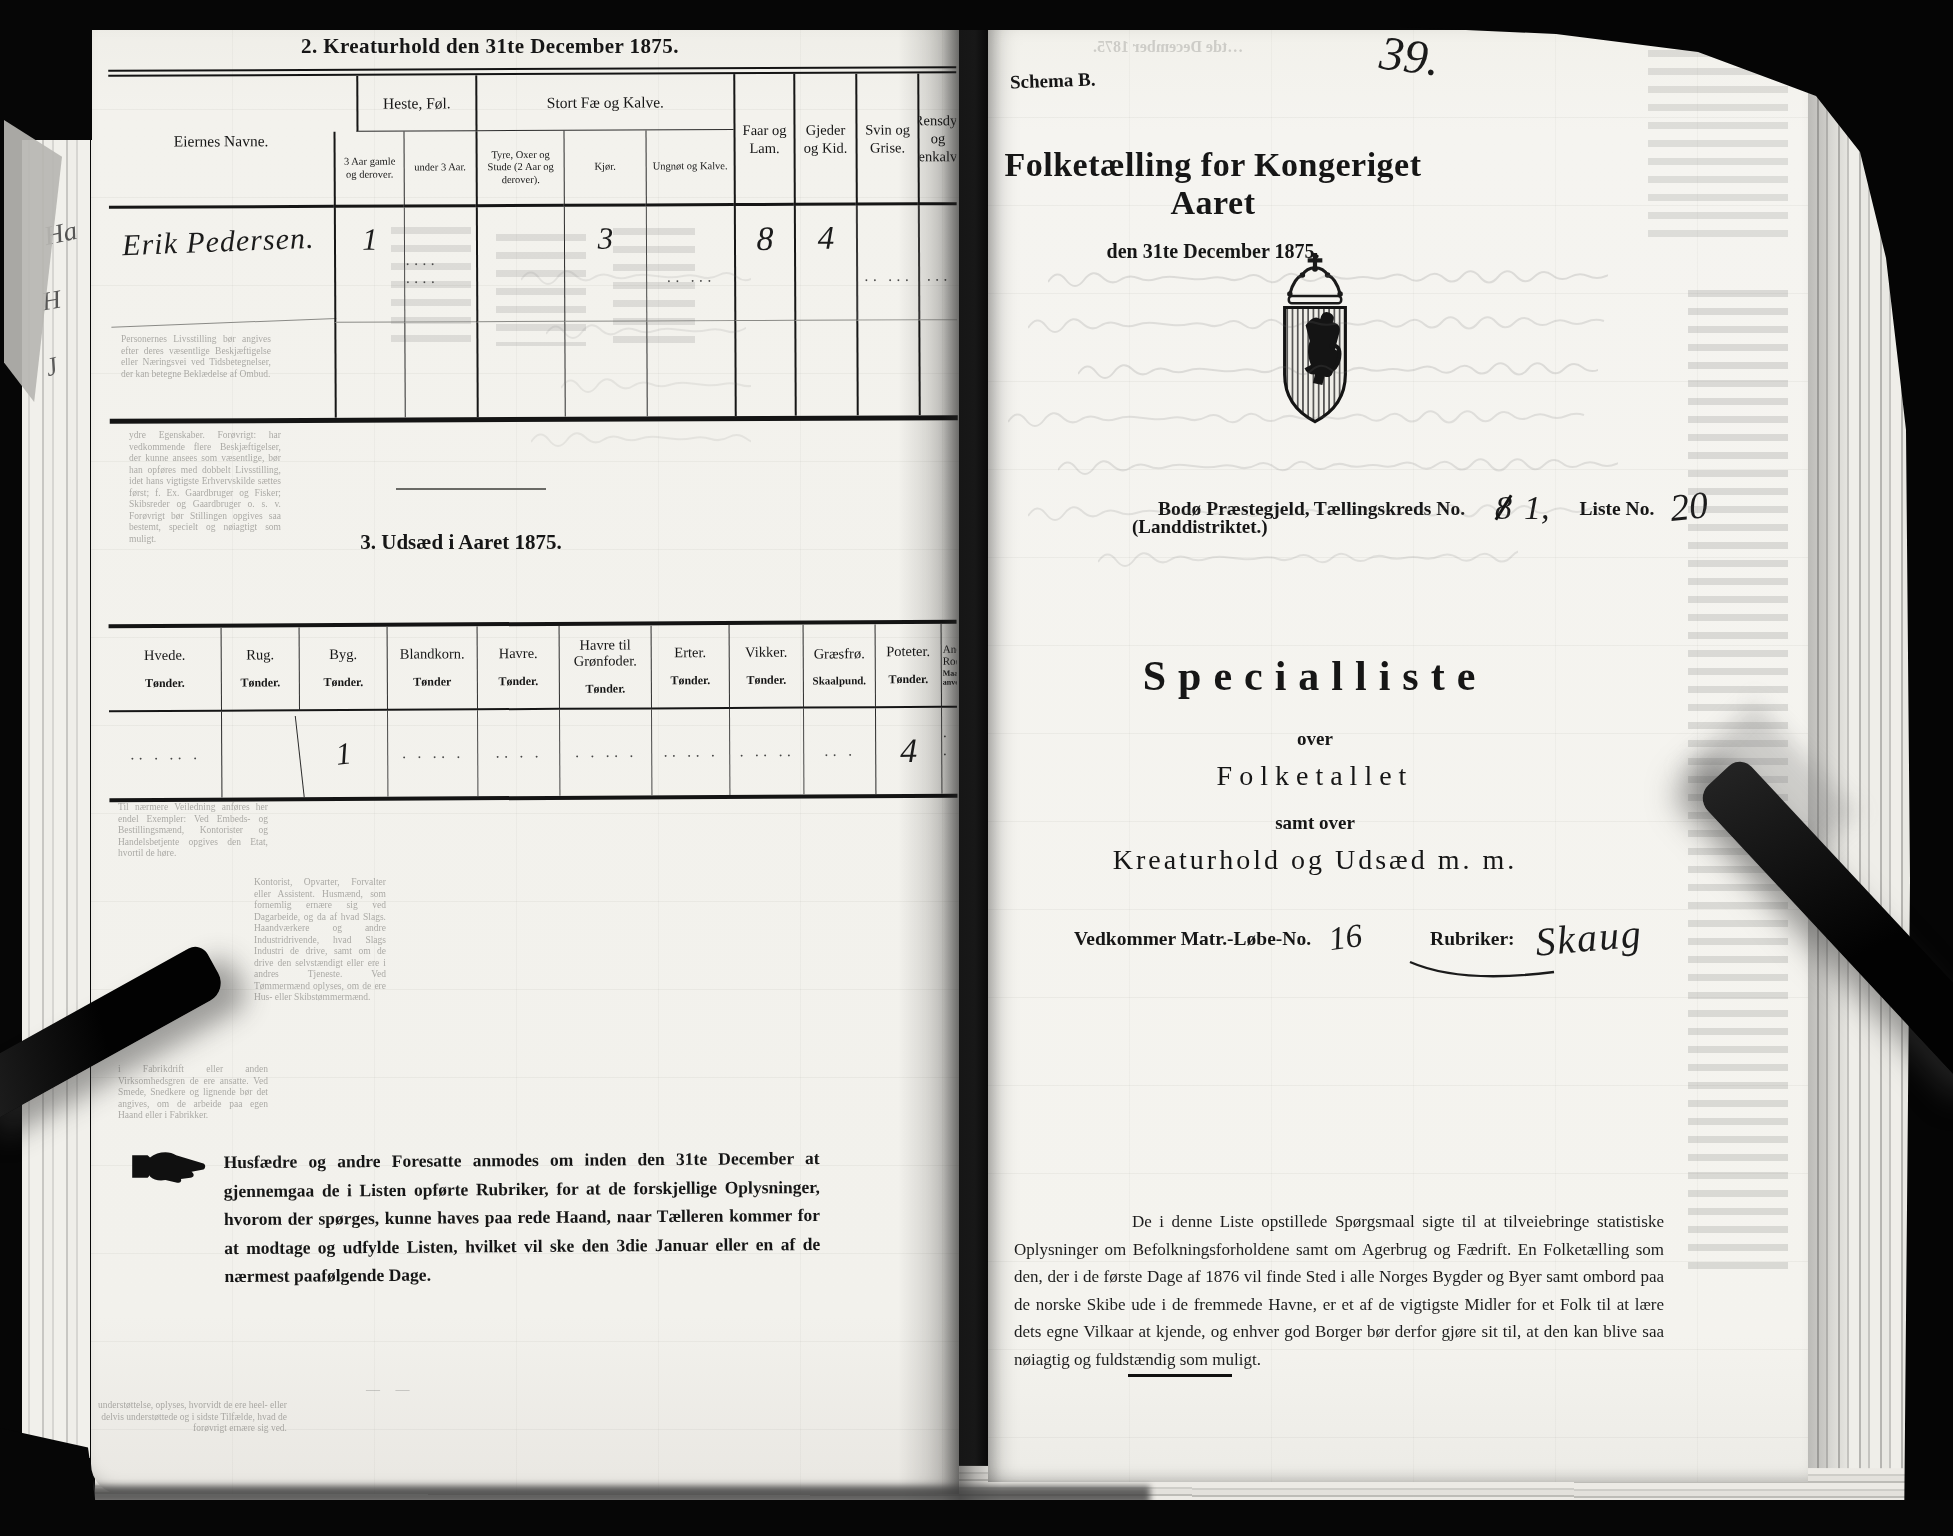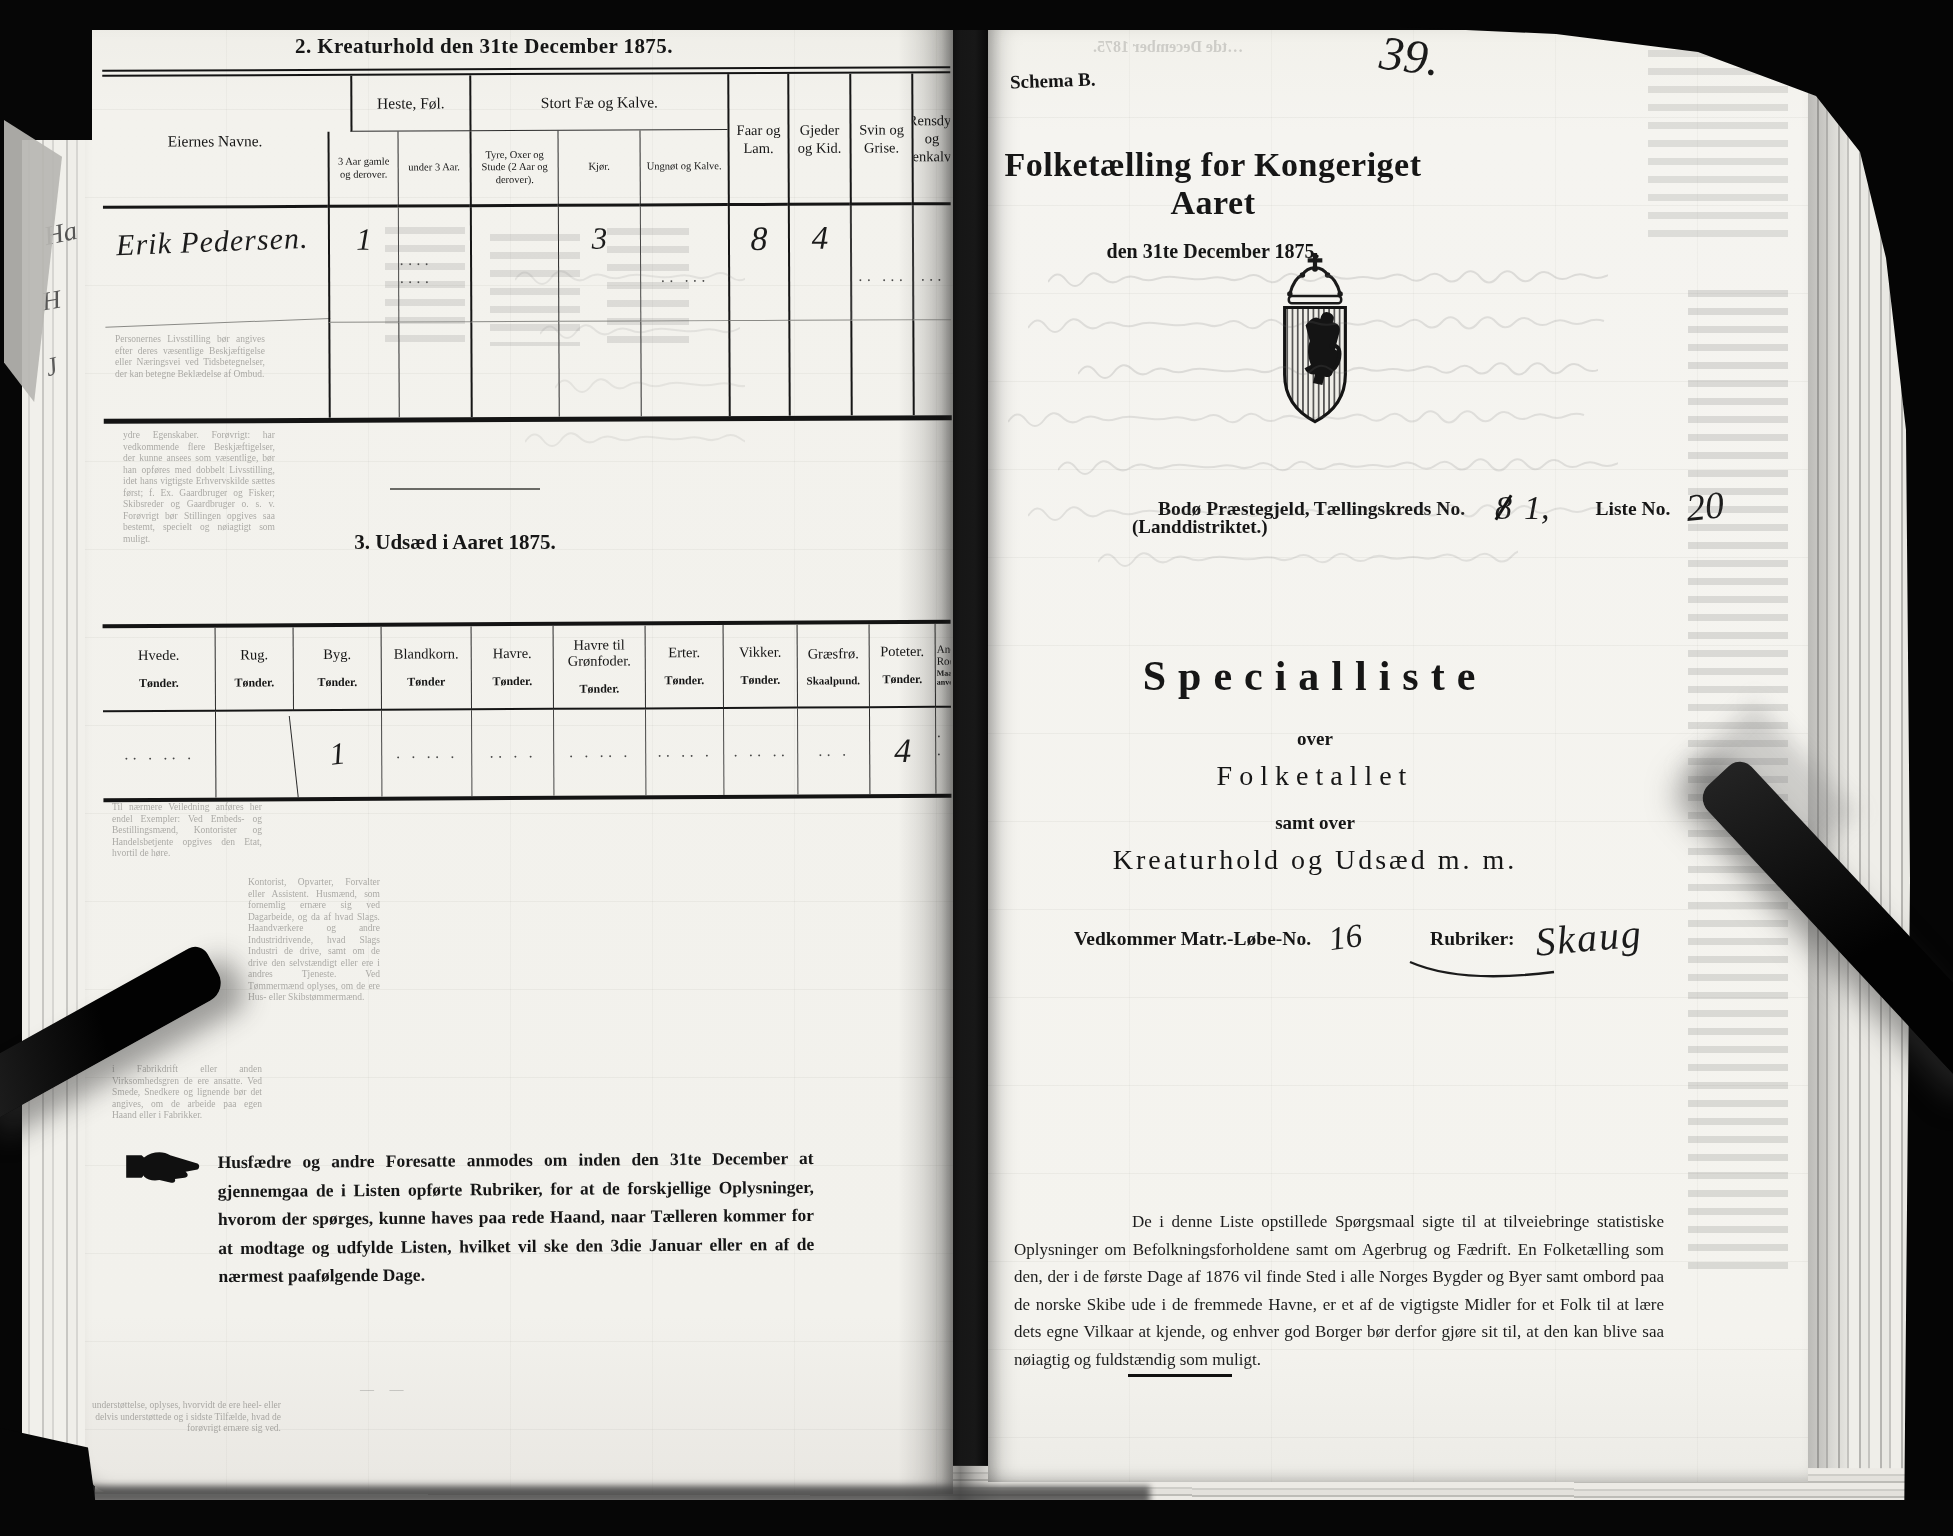--- a/index.html
+++ b/index.html
@@ -1,21 +1,21 @@
 <!DOCTYPE html>
 <html><head>
 <meta charset="utf-8">
 <style>
   html,body{margin:0;padding:0;background:#000;}
   #stage{position:relative;width:1953px;height:1536px;background:#080808;overflow:hidden;
          font-family:"Liberation Serif","DejaVu Serif",serif;color:#161616;}
   .abs{position:absolute;}
   
   .page{position:absolute;background:#f2f1ec;}
-  #left-page{left:85px;top:22px;width:868px;height:1472px;border-bottom-left-radius:30px;
+  #left-page{left:91px;top:22px;width:868px;height:1472px;border-bottom-left-radius:30px;
     background:linear-gradient(180deg,#efeee8,#f3f2ed 6%,#f2f1ec 88%,#e9e7e2);
     box-shadow:inset -22px 0 30px -18px rgba(0,0,0,.40), inset 0 -14px 18px -12px rgba(0,0,0,.25);}
   #right-page{left:988px;top:30px;width:820px;height:1452px;
     background:linear-gradient(180deg,#f2f1eb,#f5f4f0 7%,#f4f3ee 90%,#ecebe6);
     box-shadow:inset 20px 0 26px -16px rgba(0,0,0,.35), inset 0 -12px 16px -10px rgba(0,0,0,.22);}
   .ruling{position:absolute;inset:0;pointer-events:none;
     background:
       repeating-linear-gradient(180deg,transparent 0 87px,rgba(110,110,100,.07) 87px 88px),
       repeating-linear-gradient(90deg,transparent 0 141px,rgba(110,110,100,.05) 141px 142px);}
   
@@ -276,21 +276,21 @@
     </svg>
 
     <div class="abs" style="left:170px;top:450px;white-space:nowrap;">
       <span class="bold" style="font-size:19.5px;">Bodø Præstegjeld,</span>
       <span class="bold" style="font-size:19.5px;">Tællingskreds No.</span>
       <span class="hw" style="position:relative;display:inline-block;margin-left:26px;font-size:34px;top:4px;">
         <span>8</span>
         <span class="abs" style="left:-6px;right:-6px;top:46%;border-top:3px solid #141414;transform:rotate(-58deg);"></span>
       </span>
       <span class="hw" style="font-size:34px;margin-left:8px;top:4px;position:relative;">1,</span>
-      <span class="bold" style="font-size:19.5px;margin-left:42px;">Liste No.</span>
+      <span class="bold" style="font-size:19.5px;margin-left:26px;">Liste No.</span>
       <span class="hw" style="font-size:38px;margin-left:12px;top:4px;position:relative;transform:rotate(-6deg);display:inline-block;">20</span>
     </div>
     <div class="abs bold" style="left:144px;top:486px;font-size:19px;">(Landdistriktet.)</div>
 
     <div class="abs" style="left:107px;top:0;width:440px;text-align:center;">
       <div class="bold" style="position:absolute;left:0;width:100%;top:622px;font-size:42px;letter-spacing:12px;">Specialliste</div>
       <div class="bold" style="position:absolute;left:0;width:100%;top:698px;font-size:19px;">over</div>
       <div style="position:absolute;left:0;width:100%;top:730px;font-size:28px;letter-spacing:7px;">Folketallet</div>
       <div class="bold" style="position:absolute;left:0;width:100%;top:782px;font-size:19px;">samt over</div>
       <div style="position:absolute;left:0;width:100%;top:814px;font-size:28px;letter-spacing:3px;">Kreaturhold og Udsæd m. m.</div>

